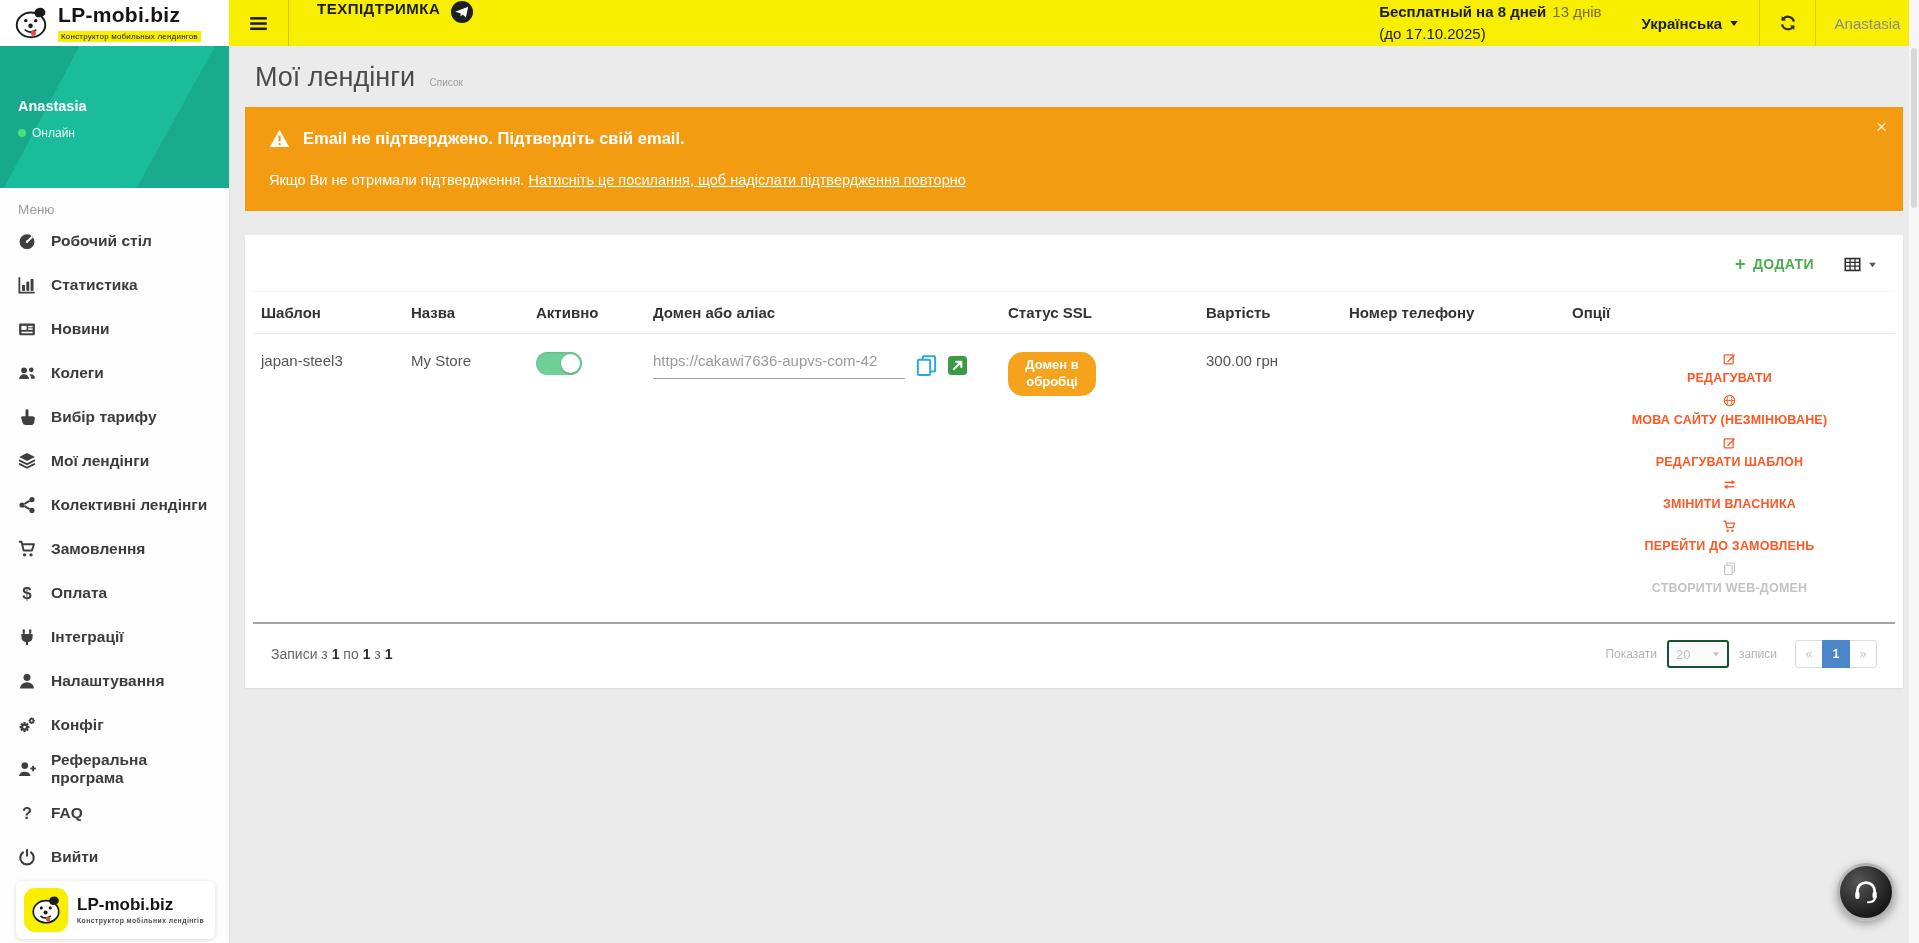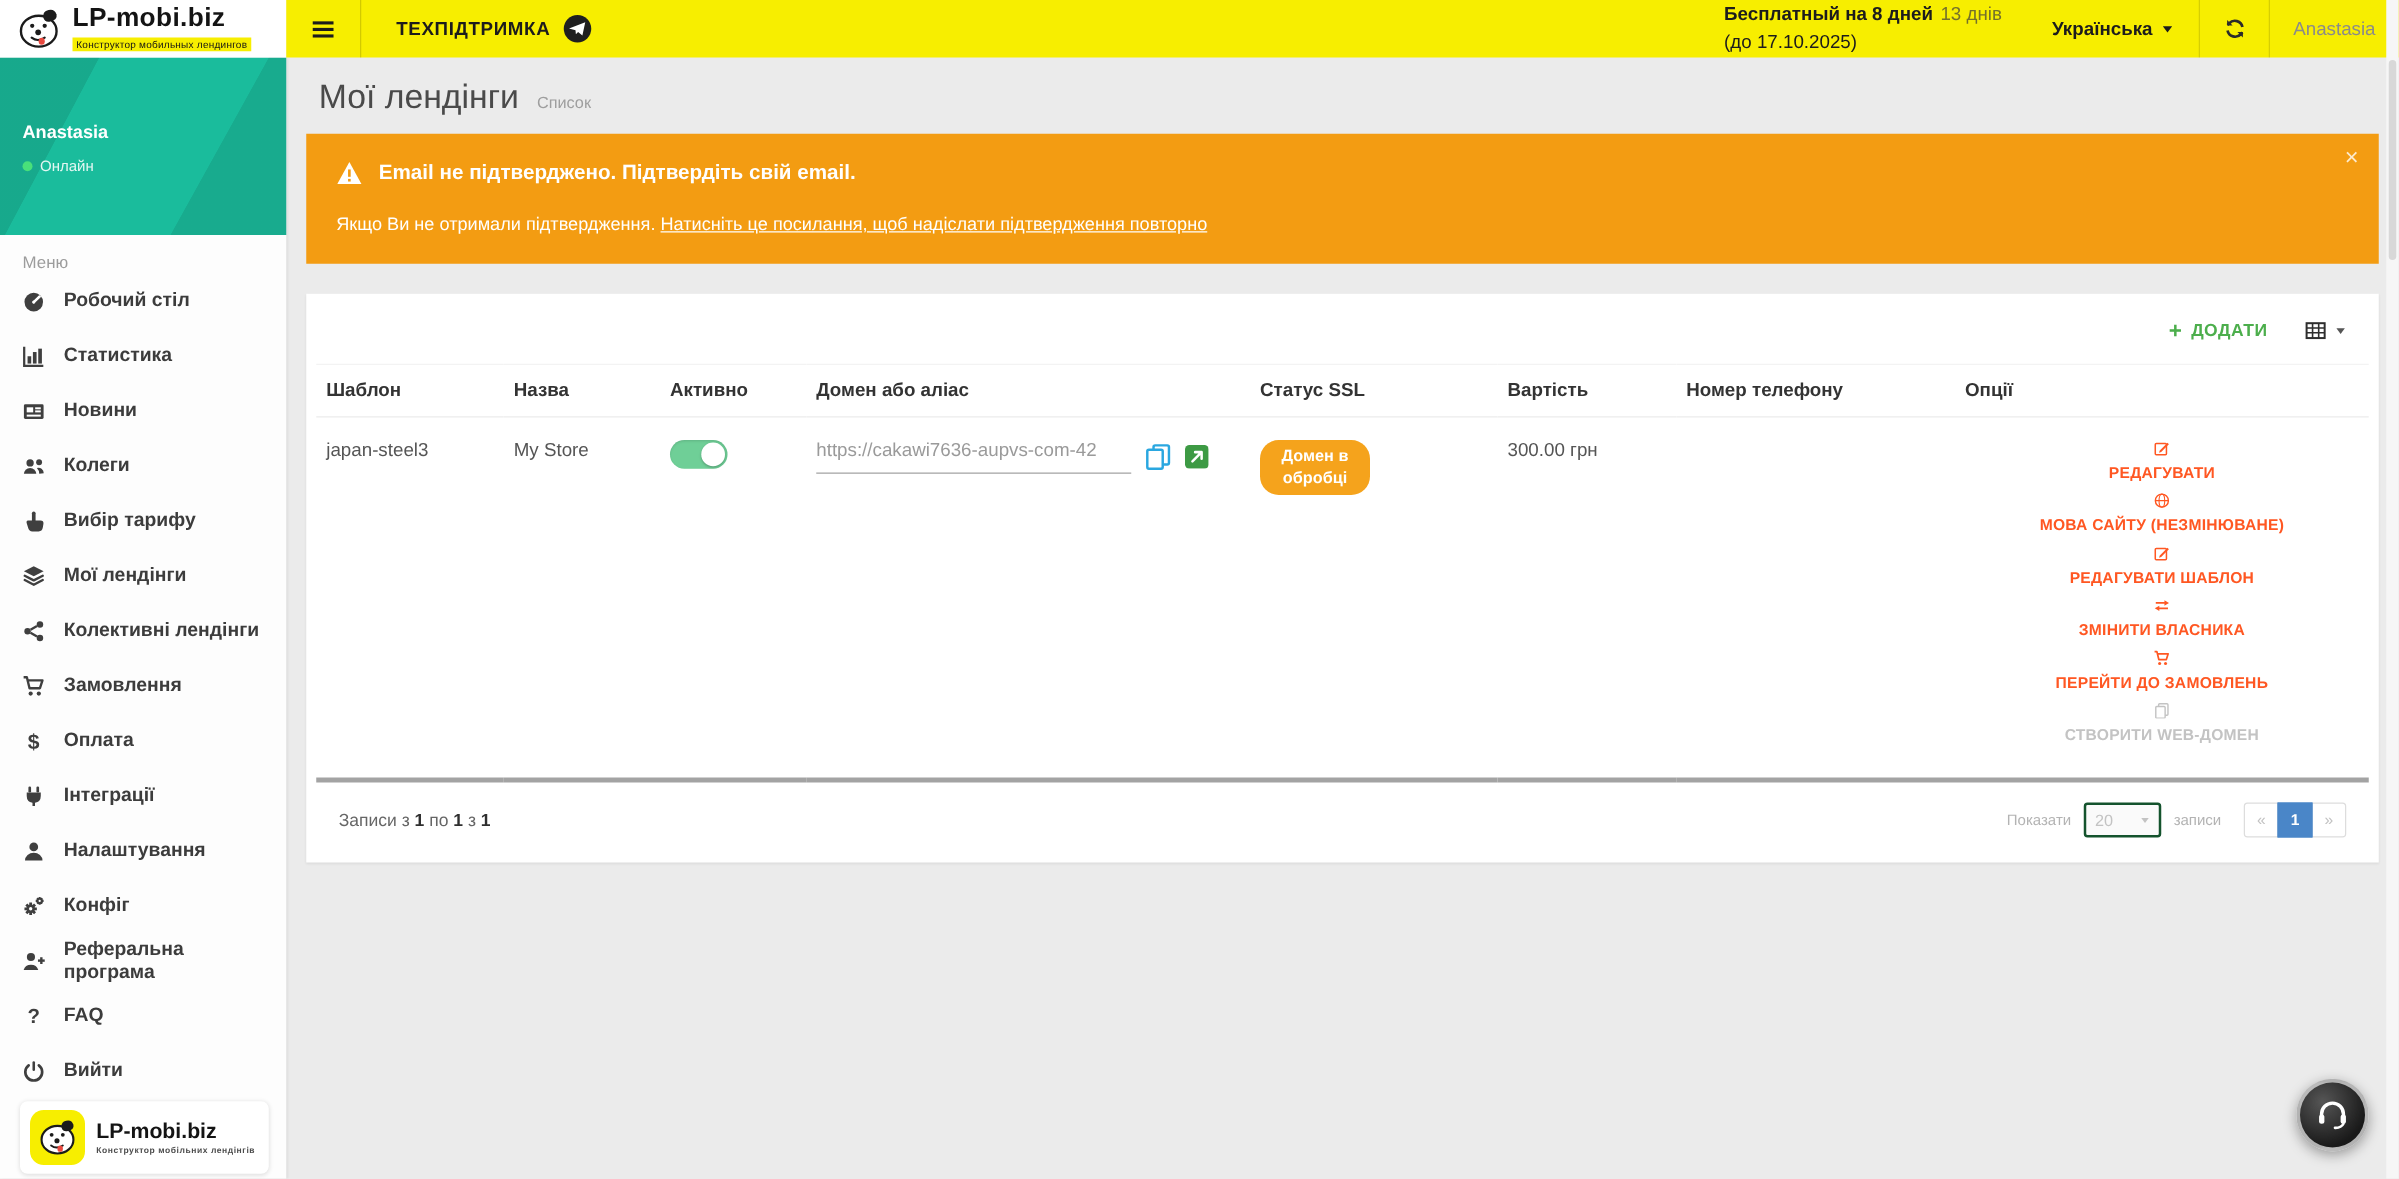--- a/index.html
+++ b/index.html
@@ -10,21 +10,21 @@
   }
   svg.ic { display:inline-block; vertical-align:middle; }
 
   
   .header { position:absolute; top:0; left:0; right:0; height:46px; display:flex; z-index:20; }
   .logo-box { width:229px; background:#fff; display:flex; align-items:center; gap:8px; padding-left:12px; flex-shrink:0; }
   .logo-title { font-size:21px; font-weight:bold; color:#141414; letter-spacing:.3px; line-height:1; }
   .logo-tagline { display:inline-block; font-size:8px; font-weight:normal; color:#141414; background:#f7ee00; padding:1px 3px; margin-top:2px; letter-spacing:.2px; }
   .topbar { flex:1; background:#f7ee00; display:flex; align-items:stretch; }
   .burger { width:60px; display:flex; align-items:center; justify-content:center; border-right:1px solid rgba(0,0,0,.15); cursor:pointer; }
-  .support { display:flex; align-items:center; gap:10px; padding:0 28px; font-weight:bold; font-size:15px; letter-spacing:.5px; color:#1c1c1c; cursor:pointer; }
+  .support { display:flex; align-items:flex-start; gap:10px; padding:0 28px; font-weight:bold; font-size:15px; letter-spacing:.5px; color:#1c1c1c; cursor:pointer; }
   .top-spacer { flex:1; }
   .trial { align-self:center; line-height:1.45; font-size:15px; color:#1c1c1c; padding-right:20px; }
   .trial .plan { font-weight:bold; }
   .trial .days { color:#75712a; margin-left:6px; }
   .lang { display:flex; align-items:center; gap:7px; font-weight:bold; font-size:15px; color:#1c1c1c; padding:0 20px; cursor:pointer; }
   .refresh-btn { width:56px; display:flex; align-items:center; justify-content:center; border-left:1px solid rgba(0,0,0,.13); cursor:pointer; color:#2b2b2b; }
   .top-user { width:104px; display:flex; align-items:center; justify-content:center; border-left:1px solid rgba(0,0,0,.13); color:#8a8a8a; font-size:15px; cursor:pointer; }
 
   
   .sidebar { position:absolute; top:46px; bottom:0; left:0; width:229px; background:#fdfdfd; z-index:15; box-shadow:1px 0 2px rgba(0,0,0,.06); }
@@ -41,37 +41,37 @@
   .menu .mi { color:#3f3f3f; flex-shrink:0; }
   .side-logo-card { position:absolute; left:16px; right:14px; bottom:4px; height:58px; background:#fff; border-radius:6px; box-shadow:0 1px 4px rgba(0,0,0,.14); display:flex; align-items:center; gap:9px; padding:0 8px; }
   .side-logo-sq { width:44px; height:44px; background:#f7ee00; border-radius:11px; display:flex; align-items:center; justify-content:center; flex-shrink:0; }
   .side-logo-title { font-size:17px; font-weight:bold; color:#141414; line-height:1.1; }
   .side-logo-tagline { font-size:6.8px; font-weight:bold; color:#4c4c4c; letter-spacing:.45px; margin-top:2px; }
 
   
   .main { position:absolute; left:229px; top:46px; right:0; bottom:0; overflow:hidden; }
   .content-head { padding:16px 26px 12px; }
   .page-title { display:inline; font-size:27px; font-weight:400; color:#4a4a4a; }
-  .page-subtitle { font-size:13px; color:#9e9e9e; margin-left:10px; }
+  .page-subtitle { font-size:10px; color:#9e9e9e; margin-left:10px; }
 
   .alert { margin:2px 16px 24px; background:#f39c12; color:#fff; padding:21px 24px 23px; position:relative; }
   .alert-l1 { display:flex; align-items:center; gap:13px; font-size:16.5px; font-weight:bold; }
   .alert-l2 { margin-top:23px; font-size:14.5px; }
   .alert-l2 a { color:#fff; text-decoration:underline; cursor:pointer; }
   .alert-close { position:absolute; top:10px; right:16px; font-size:19px; color:rgba(255,255,255,.8); cursor:pointer; line-height:1; }
 
   .panel { margin:0 16px; background:#fff; box-shadow:0 1px 2px rgba(0,0,0,.07); }
   .toolbar { display:flex; justify-content:flex-end; align-items:center; gap:30px; padding:20px 26px 10px; }
   .add-btn { display:flex; align-items:center; gap:7px; color:#4cae4c; font-weight:bold; font-size:14px; letter-spacing:.4px; cursor:pointer; }
   .add-plus { font-size:18px; font-weight:bold; line-height:1; }
   .grid-btn { display:flex; align-items:center; gap:7px; color:#2e2e2e; cursor:pointer; }
 
   table.landings { width:calc(100% - 16px); margin:8px 8px 0; border-collapse:collapse; table-layout:fixed; }
   .landings th { text-align:left; font-size:15px; color:#333; padding:12px 8px; border-top:1px solid #f3f3f3; border-bottom:1px solid #ececec; font-weight:bold; }
-  .landings td { padding:18px 8px; font-size:15px; color:#555; vertical-align:top; border-bottom:4px solid #a3a3a3; }
+  .landings td { padding:18px 8px; font-size:15px; color:#555; vertical-align:top; border-bottom:2px solid #a3a3a3; }
   .c1{width:150px}.c2{width:125px}.c3{width:117px}.c4{width:355px}.c5{width:198px}.c6{width:143px}.c7{width:223px}
 
   .toggle { width:46px; height:23px; background:#6fcf97; border-radius:12px; position:relative; cursor:pointer; box-shadow:inset 0 1px 2px rgba(0,0,0,.12); }
   .toggle .knob { position:absolute; right:2px; top:2px; width:19px; height:19px; border-radius:50%; background:#fff; box-shadow:0 1px 2px rgba(0,0,0,.25); }
 
   .domain-wrap { display:flex; align-items:center; gap:11px; }
   .domain-input { width:252px; border:none; border-bottom:1px solid #a3a3a3; background:transparent; color:#9a9a9a; font-size:15px; padding:0 0 9px; outline:none; font-family:inherit; }
   .icon-btn { cursor:pointer; flex-shrink:0; }
 
   .ssl-badge { display:inline-block; width:88px; background:#f5a31c; color:#fff; font-size:13px; font-weight:bold; text-align:center; line-height:1.3; border-radius:15px; padding:5px 6px; }

